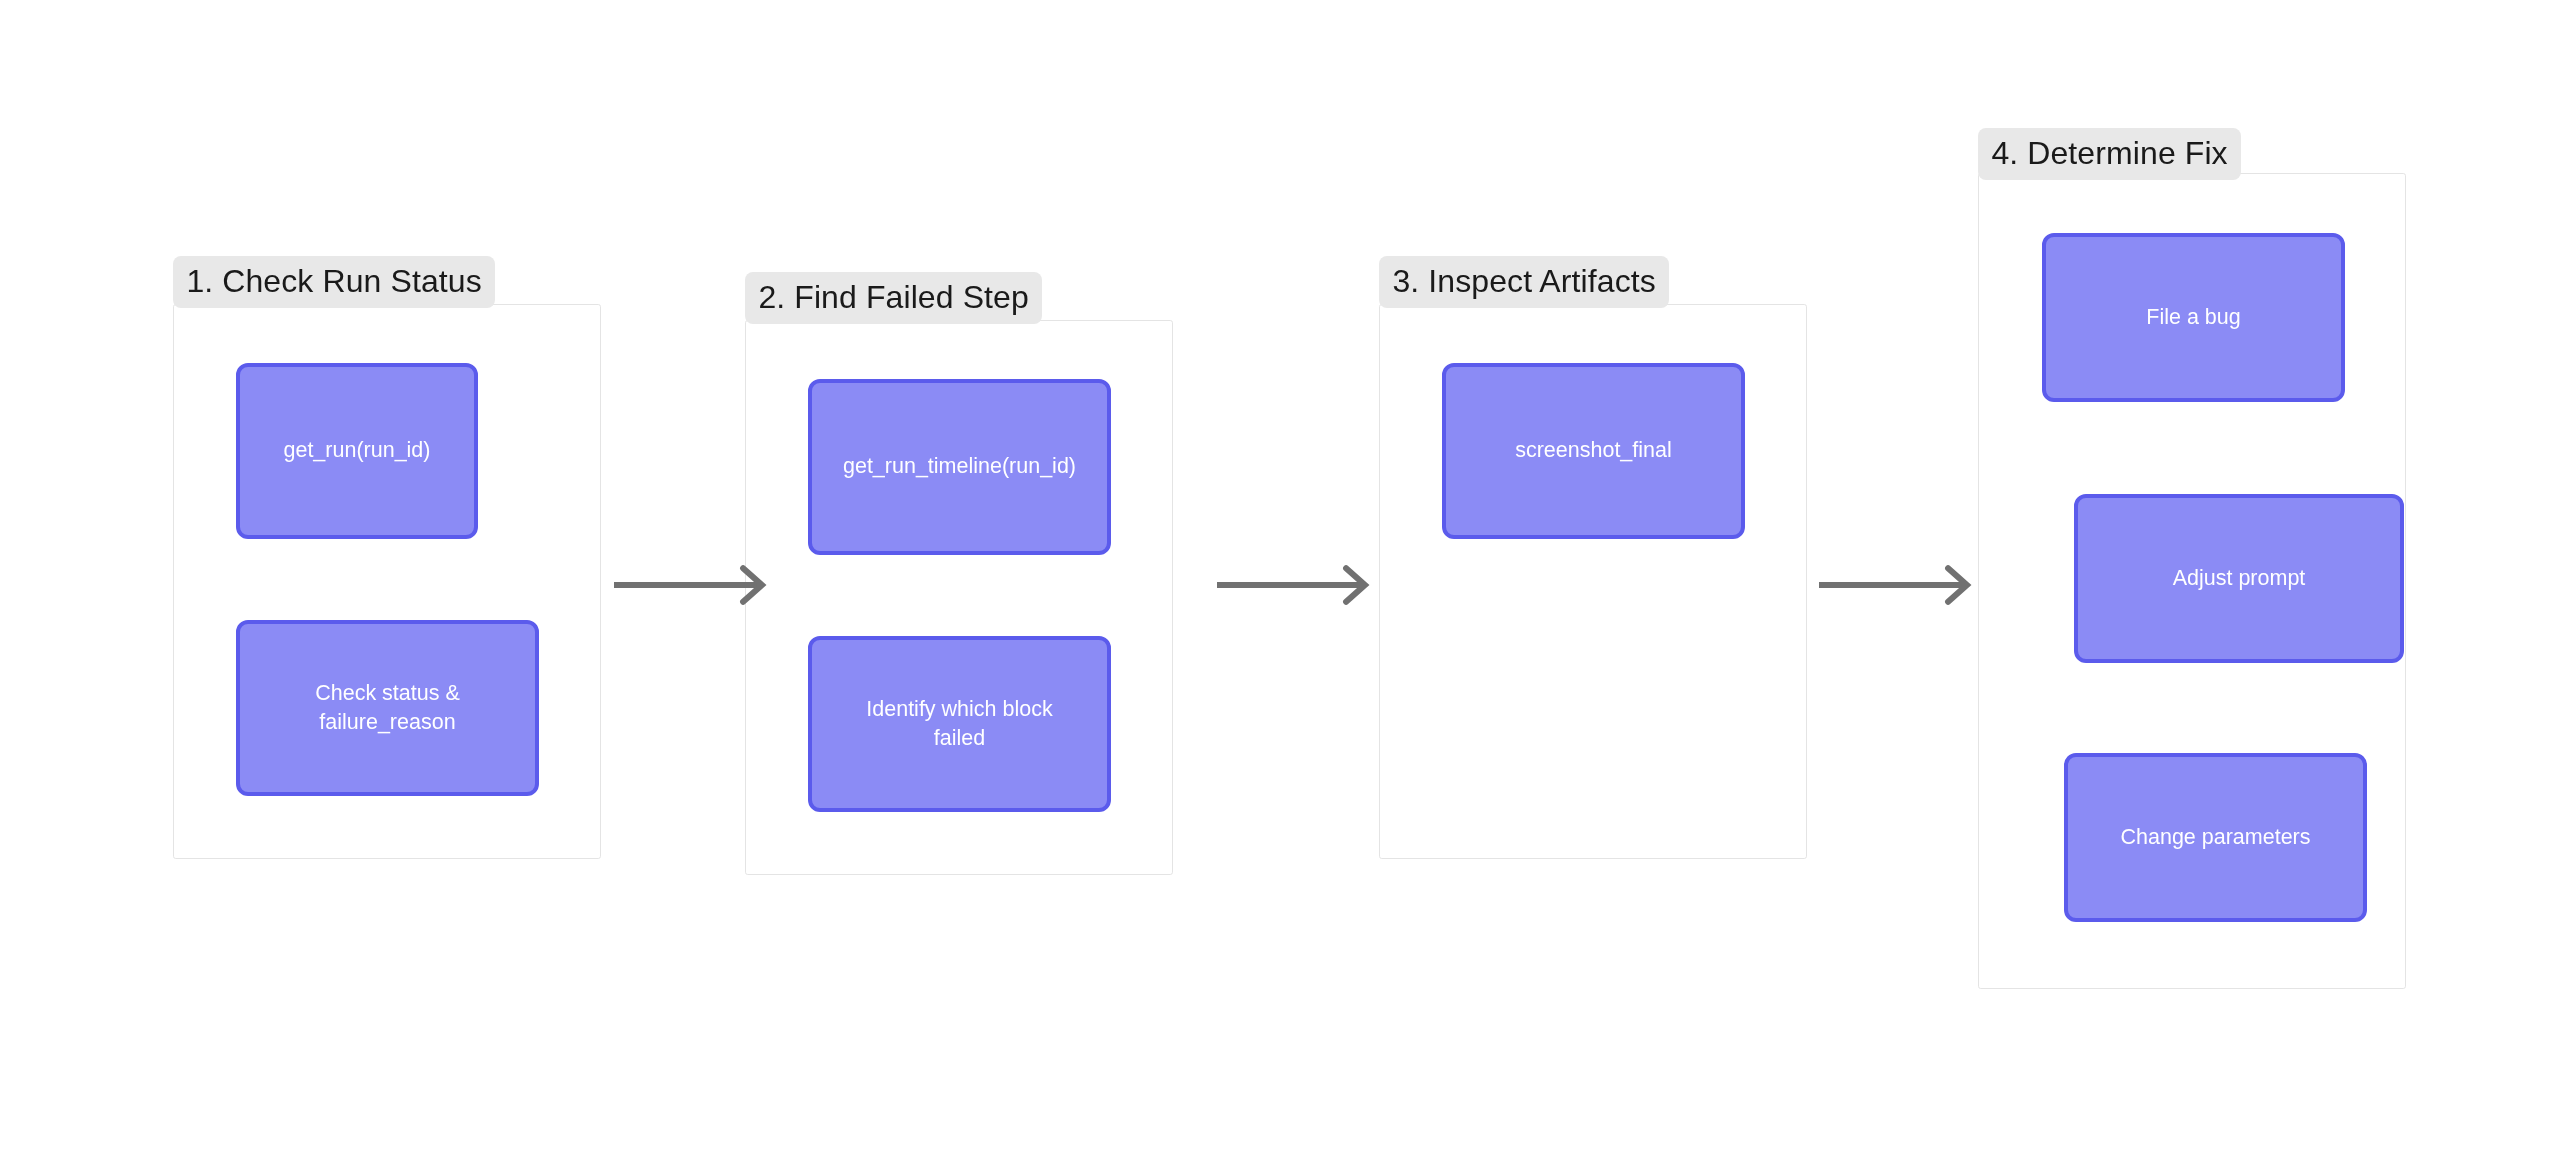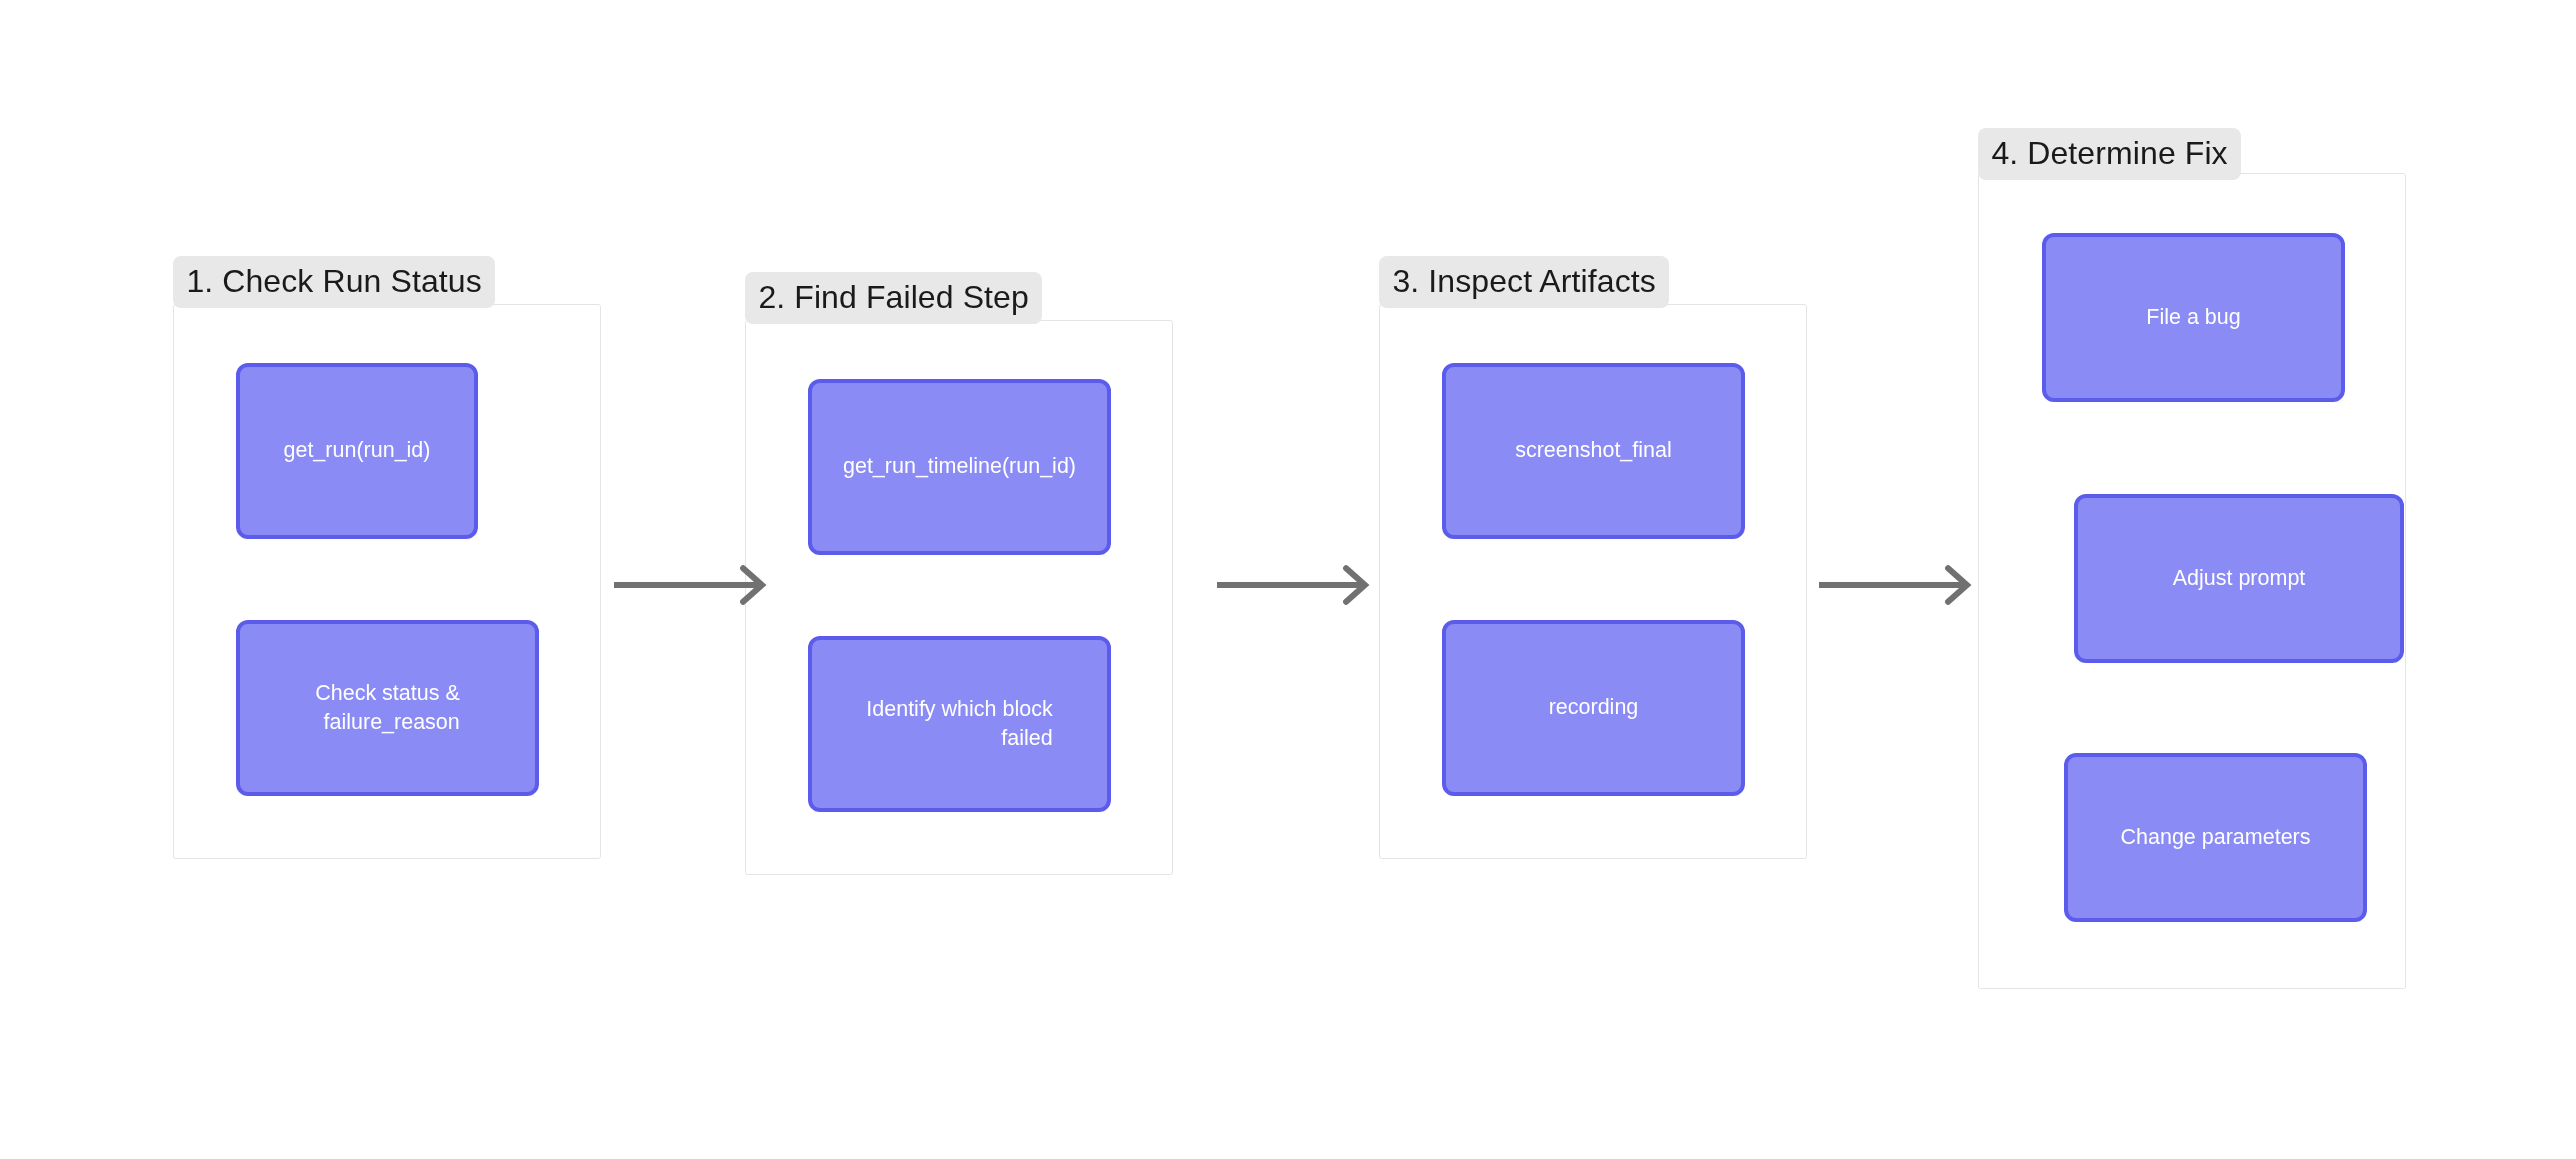--- a/index.html
+++ b/index.html
@@ -55,21 +55,21 @@
   .node {
     position: absolute;
     box-sizing: border-box;
     background: #8b8bf5;
     border: 4.7px solid #5b5bec;
     border-radius: 12px;
     color: #ffffff;
     display: flex;
     align-items: center;
     justify-content: center;
-    text-align: right;
+    text-align: center;
     font-size: 21.5px;
     line-height: 1.35;
     padding: 5.4px 9.4px;
     z-index: 2;
   }
 
   .node-label {
     display: block;
     white-space: pre-line;
   }
@@ -132,23 +132,20 @@
   </div>
 
   <div class="group" style="left:1379px; top:256px; width:429px; height:604px;">
     <div class="group-label">3. Inspect Artifacts</div>
     <div class="group-box" style="top:48px; width:428px; height:555px;"></div>
 
     <div class="node" style="left:63px; top:107px; width:303px; height:176px;">
       <span class="node-label">screenshot_final</span>
     </div>
 
-    <div class="node" style="left:63px; top:364px; width:303px; height:176px;">
-      <span class="node-label">recording</span>
-    </div>
   </div>
 
   <div class="arrow" style="left:1819px; top:564px; width:156px; height:42px;">
     <svg width="156" height="42" viewBox="0 0 232 62">
       <line x1="0" y1="31" x2="216" y2="31" stroke="#717171" stroke-width="9" stroke-linecap="butt"></line>
       <polyline points="192,6 220,31 192,56" fill="none" stroke="#717171" stroke-width="9" stroke-linecap="round" stroke-linejoin="miter"></polyline>
     </svg>
   </div>
 
   <div class="group" style="left:1978px; top:128px; width:429px; height:865px;">

